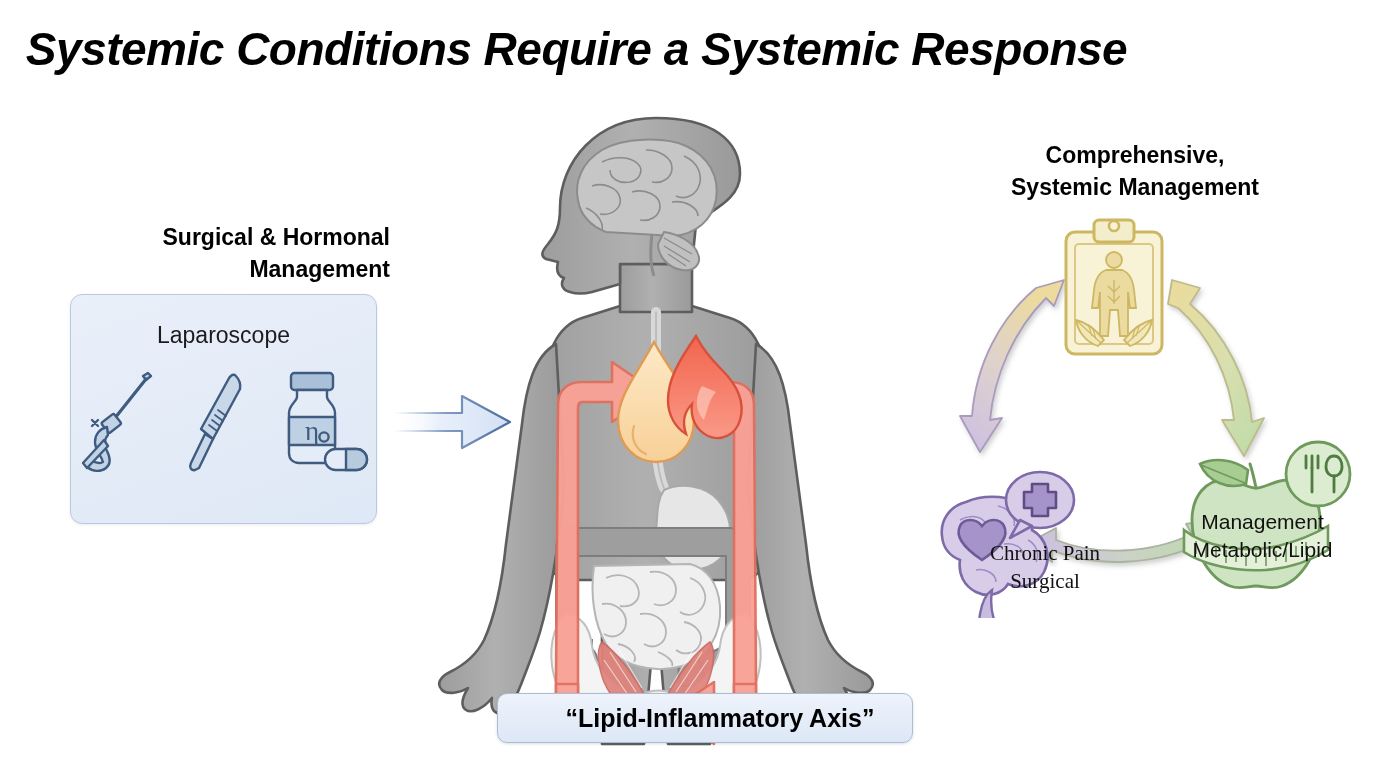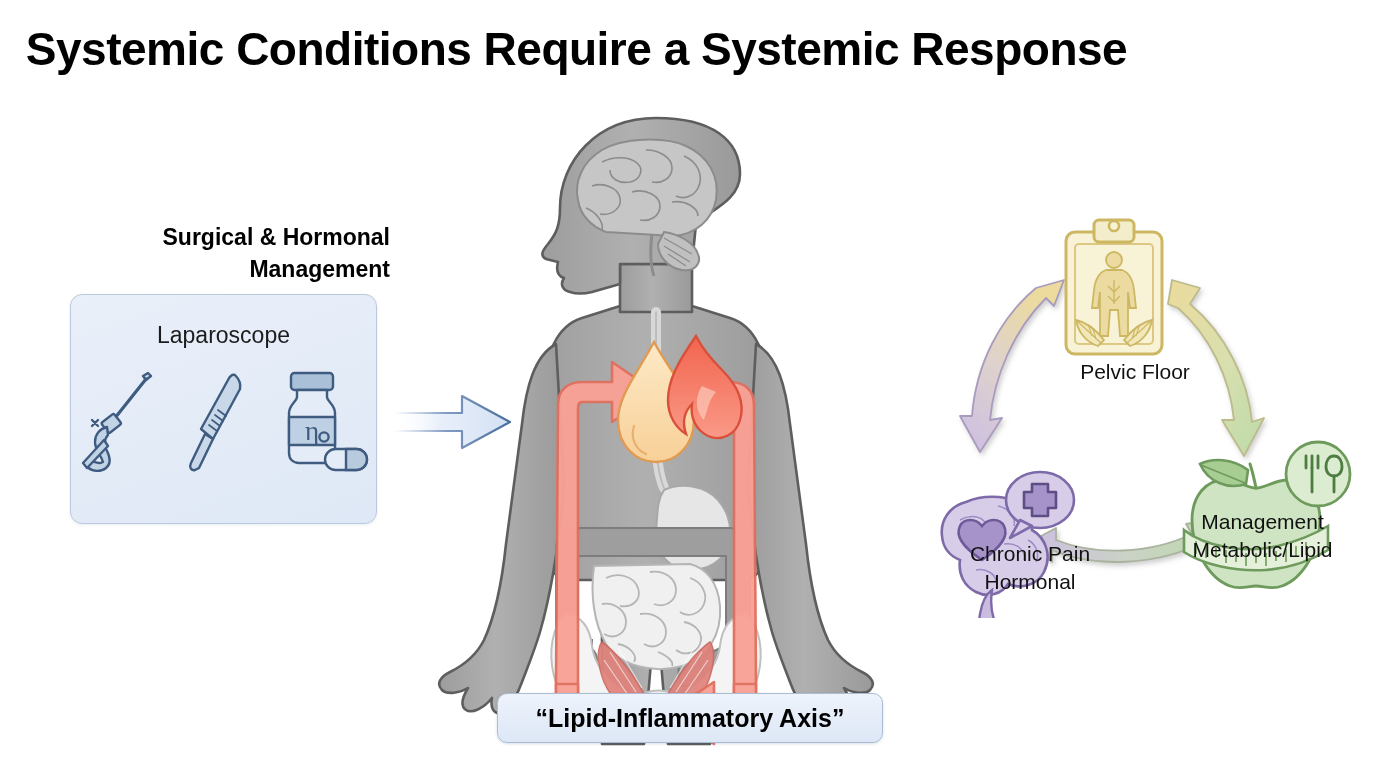--- a/index.html
+++ b/index.html
@@ -28,20 +28,21 @@
     position: absolute;
     top: 22px;
     left: 0;
     width: 1153px;
     text-align: center;
     font-size: 46px;
     font-weight: bold;
     letter-spacing: -0.5px;
     color: #000000;
     white-space: nowrap;
+    font-style: italic;
   }
 
   
   .left-panel {
     position: absolute;
     left: 60px;
     top: 222px;
     width: 330px;
   }
   .panel-heading {
@@ -107,20 +108,21 @@
     border-radius: 10px;
     background: linear-gradient(180deg, #eef3fb 0%, #dde7f6 100%);
     box-shadow: 0 1px 3px rgba(50,70,100,0.18);
     display: flex;
     align-items: center;
     justify-content: center;
     font-size: 25px;
     font-weight: bold;
     color: #000000;
     white-space: nowrap;
+    padding-left: 30px;
   }
 
   
   .right-panel {
     position: absolute;
     left: 910px;
     top: 140px;
     width: 450px;
     height: 470px;
   }
@@ -141,21 +143,21 @@
     left: 0;
   }
   .node-label {
     position: absolute;
     text-align: center;
     font-size: 21px;
     line-height: 1.32;
     color: #111111;
   }
   .label-pelvic { left: 105px; top: 218px; width: 240px; }
-  .label-chronic { left: 5px; top: 400px; width: 230px; }
+  .label-chronic { left: 20px; top: 400px; width: 230px; font-family: Liberation Serif, serif; }
   .label-metabolic { left: 240px; top: 368px; width: 225px; }
 </style>
 </head>
 <body>
 
 <div id="stage">
 
   <div class="page-title">Systemic Conditions Require a Systemic Response</div>
 
   <div class="left-panel">
@@ -389,20 +391,24 @@
                  C316 338 330 330 334 316 C340 296 328 278 316 266
                  C306 256 296 244 290 232 Z" fill="url(#flameGrad)" stroke="#d9503a" stroke-width="2.4"></path>
         <path d="M296 282 C288 294 290 308 298 316 C302 304 304 294 310 288" fill="#fbc0b2" stroke="none" opacity="0.8"></path>
       </g>
     </svg>
   </div>
 
   <div class="axis-caption">“Lipid-Inflammatory Axis”</div>
 
   <div class="right-panel">
+    <div class="right-heading">
+      <div>Comprehensive,</div>
+      <div>Systemic Management</div>
+    </div>
 
     <svg class="cycle-svg" width="450" height="400" viewBox="0 0 450 400">
       <defs>
         <linearGradient id="gPainPelvic" x1="0.1" y1="1" x2="0.6" y2="0">
           <stop offset="0%" stop-color="#cdbfe2"></stop>
           <stop offset="50%" stop-color="#ded2cd"></stop>
           <stop offset="100%" stop-color="#ecdb9c"></stop>
         </linearGradient>
         <linearGradient id="gPelvicMeta" x1="0" y1="0" x2="1" y2="1">
           <stop offset="0%" stop-color="#ecdb9c"></stop>
@@ -513,25 +519,24 @@
           <path d="M124 10 L124 22 M130 10 L130 22 M136 10 L136 22"></path>
           <path d="M130 22 L130 46"></path>
           <path d="M152 10 C158 10 160 16 160 21 C160 27 156 30 152 30
                    C148 30 144 27 144 21 C144 16 146 10 152 10 Z"></path>
           <path d="M152 30 L152 46"></path>
         </g>
       </g>
     </svg>
 
     <div class="node-label label-pelvic">
-      <div>Pelvic Floor</div>
     </div>
     <div class="node-label label-chronic">
       <div>Chronic Pain</div>
-      <div>Hormonal</div>
+      <div>Surgical</div>
     </div>
     <div class="node-label label-metabolic">
       <div>Management</div>
       <div>Metabolic/Lipid</div>
     </div>
   </div>
 
 </div>
 
 </body></html>

